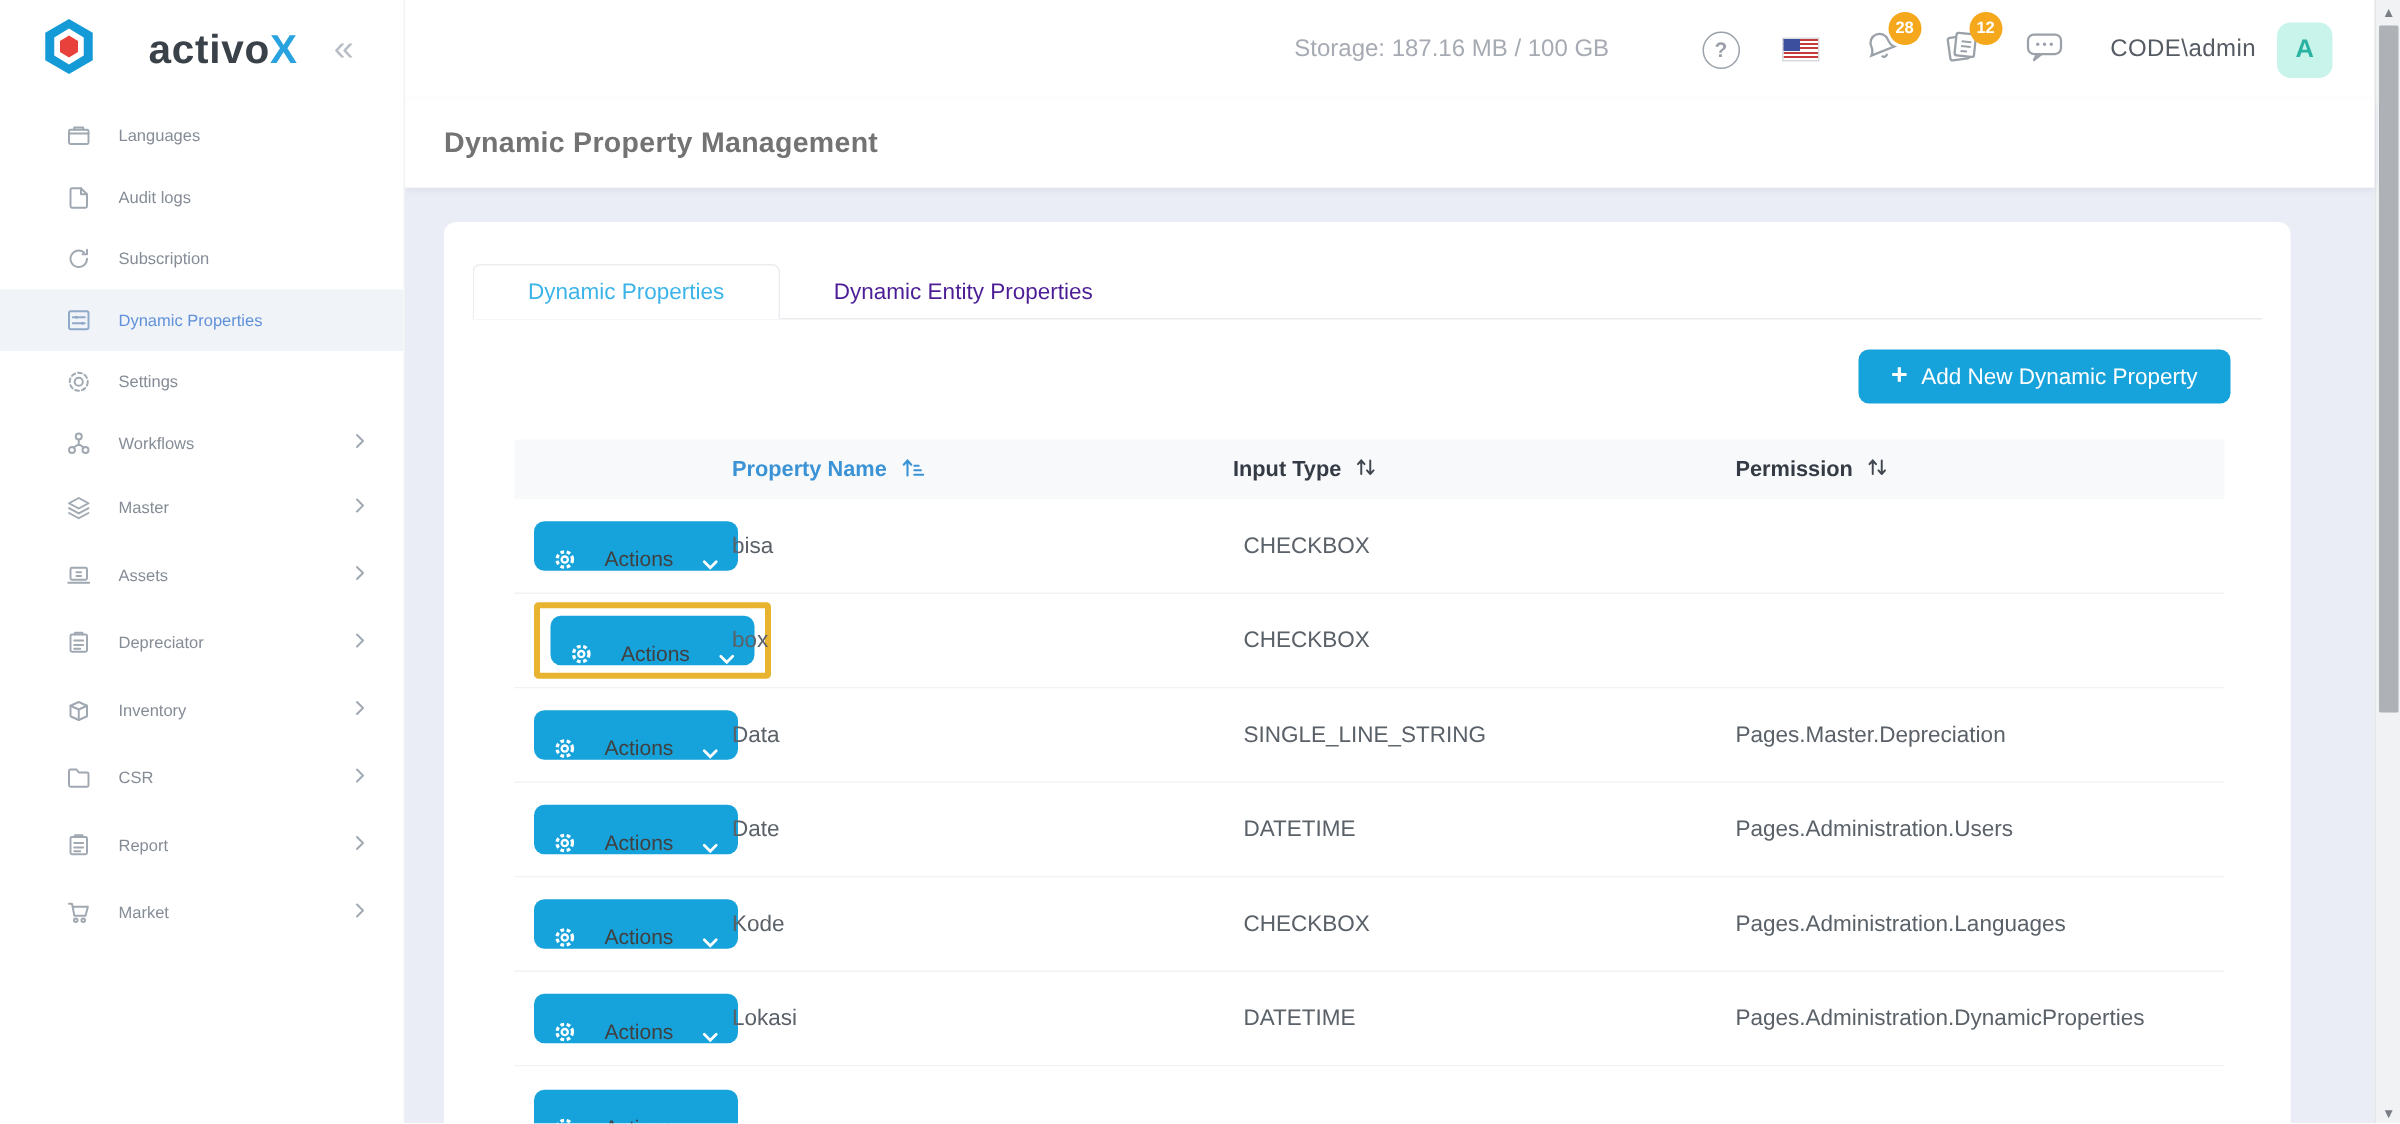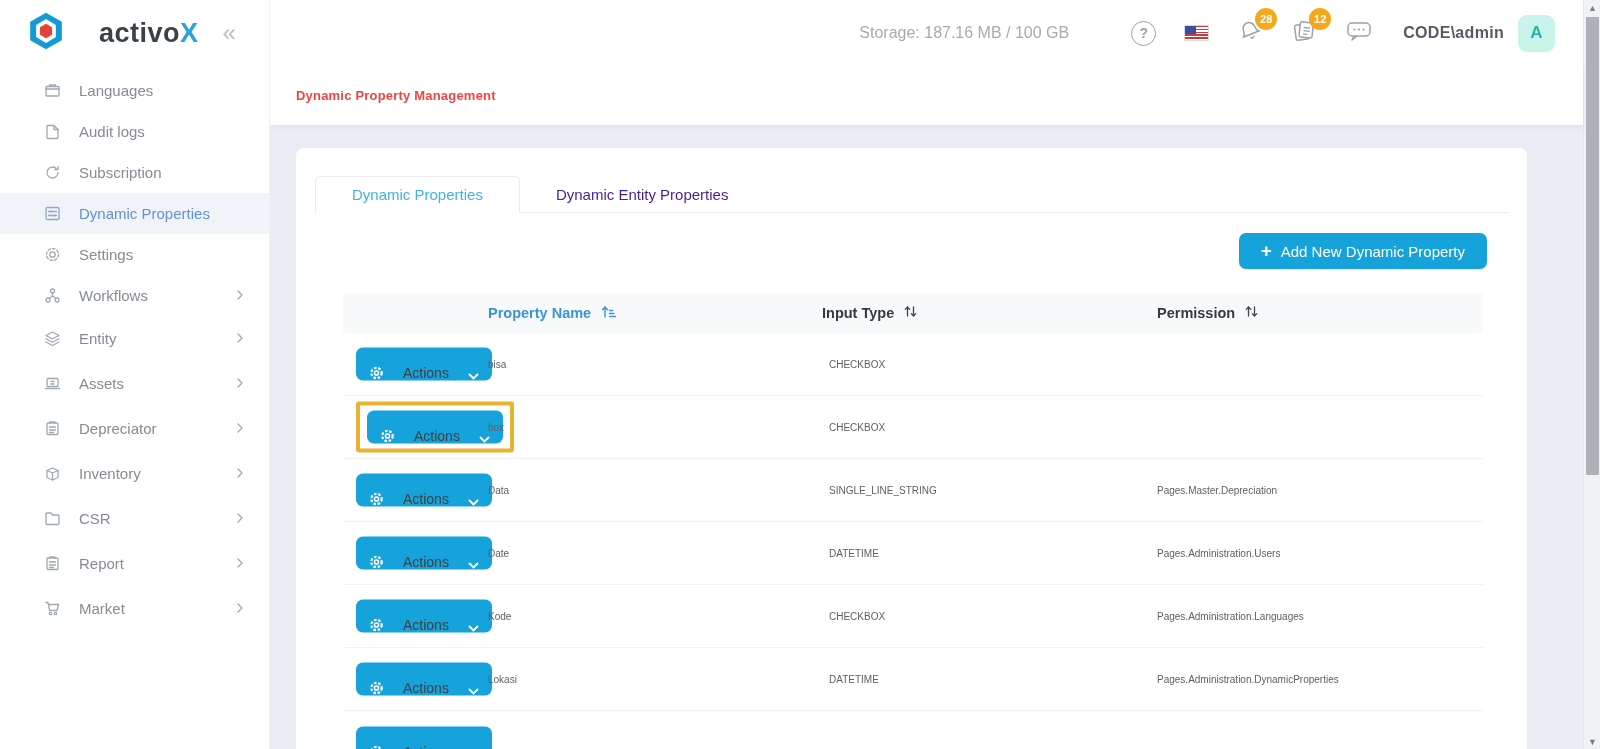--- a/index.html
+++ b/index.html
@@ -7,60 +7,60 @@
   body { font-family:"Liberation Sans", sans-serif; background:#fff; }
   #app { position:relative; width:1600px; height:749px; overflow:hidden; background:#fff; }
 
   
   .sidebar { position:absolute; left:0; top:0; width:270px; height:749px; background:#fff; border-right:1px solid #f1f2f4; z-index:5; }
   .logo-row { display:flex; align-items:center; height:66px; padding-left:26px;gap:24px; }
   .logo-text { font-size:27px; font-weight:600; letter-spacing:.5px; color:#3a4149; margin-left:9px; }
   .logo-text .x { color:#29a3e0; font-weight:700; }
   .collapse { margin-left:auto; margin-right:34px; font-size:24px; color:#b9bec6; cursor:pointer; line-height:1; }
   .nav { margin-top:4px; }
-  .nav-item { display:flex; align-items:center; height:41px; padding-left:42px; color:#858c96; font-size:15px; cursor:pointer; }
+  .nav-item { display:flex; align-items:center; height:41px; padding-left:42px; color:#858c96; font-size:11px; cursor:pointer; }
   .nav-item.tall { height:45px; }
   .nav-item .ic { width:20px; height:20px; margin-right:17px; flex:0 0 20px; display:flex; align-items:center; justify-content:center; }
   .nav-item.active { background:#f0f3f8; color:#6191d9; }
   .nav-item .chev { margin-left:auto; margin-right:24px; }
   svg.icn { stroke:#a0a8b1; fill:none; stroke-width:1.3; stroke-linecap:round; stroke-linejoin:round; }
   .nav-item.active svg.icn { stroke:#8fa9c9; }
 
   
   .topbar { position:absolute; left:270px; right:17px; top:0; height:66px; background:#fff; display:flex; align-items:center; justify-content:flex-end; padding-right:28px; }
   .storage { color:#a6abb3; font-size:16px; margin-right:34px; }
   .tb-ic { position:relative; margin-left:28px; cursor:pointer; display:flex; align-items:center; }
   .help-circle { width:25px; height:25px; border:1.6px solid #9ba2aa; border-radius:50%; color:#9ba2aa; font-size:14px; display:flex; align-items:center; justify-content:center; font-weight:600; }
   .flag { width:25px; height:16px; background:repeating-linear-gradient(#c33b3b 0 1.4px,#fff 1.4px 2.8px); position:relative; border:1px solid #d8dbe0; }
   .flag::after { content:""; position:absolute; left:0; top:0; width:11px; height:8px; background:#3c4e9e; }
   .badge { position:absolute; top:-10px; right:-14px; min-width:22px; height:22px; border-radius:50%; background:#f5a81c; color:#fff; font-size:11px; font-weight:700; display:flex; align-items:center; justify-content:center; }
-  .username { margin-left:30px; color:#555b63; font-size:16px; font-weight:700; letter-spacing:.3px; cursor:pointer; }
+  .username { margin-left:30px; color:#555b63; font-size:16px; font-weight:400; letter-spacing:.3px; cursor:pointer; }
   .avatar { margin-left:14px; width:37px; height:37px; border-radius:9px; background:#c9f4ec; color:#2ab3a2; font-size:17px; font-weight:600; display:flex; align-items:center; justify-content:center; cursor:pointer; }
 
   
   .titlebar { position:absolute; left:270px; right:17px; top:66px; height:59px; background:#fff; display:flex; align-items:center; padding-left:26px; box-shadow:0 2px 5px rgba(80,90,120,.08); z-index:2; }
-  .page-title { font-size:13px; font-weight:600; color:#ef4444; letter-spacing:.2px; }
+  .page-title { font-size:19px; font-weight:600; color:#737373; letter-spacing:.2px; }
 
   
   .content { position:absolute; left:270px; right:17px; top:125px; bottom:0; background:#ebedf6; }
   .card { position:absolute; left:26px; width:1231px; top:23px; bottom:-20px; background:#fff; border-radius:8px 8px 0 0; }
 
   .tabs { position:absolute; left:19px; top:28px; right:19px; height:37px; border-bottom:1px solid #ececf0; display:flex; }
   .tab { padding:0 36px; display:flex; align-items:center; font-size:15px; color:#4c1d95; cursor:pointer; }
   .tab.active { color:#3cb4ea; background:#fff; border:1px solid #ececf0; border-bottom:1px solid #fff; border-radius:5px 5px 0 0; margin-bottom:-1px; }
 
   .add-btn { position:absolute; right:40px; top:85px; height:36px; padding:0 22px; background:#16a2da; border:none; border-radius:7px; color:#fff; font-size:15px; font-weight:500; font-family:inherit; display:flex; align-items:center; gap:9px; cursor:pointer; }
   .add-btn .plus { font-size:19px; font-weight:700; }
 
   .table { position:absolute; left:47px; right:44px; top:145px; }
   .thead { position:relative; height:40px; background:#f7f9fb; }
   .th { position:absolute; top:0; height:40px; display:flex; align-items:center; gap:9px; font-size:14.5px; font-weight:600; color:#343b44; cursor:pointer; }
   .th.sorted { color:#3b93d6; }
   .trow { position:relative; height:63px; border-bottom:1px solid #f1f2f4; background:#fff; }
-  .cell { position:absolute; top:50%; transform:translateY(-50%); font-size:10px; color:#5a6168; }
+  .cell { position:absolute; top:50%; transform:translateY(-50%); font-size:15px; color:#5a6168; }
   .c-name { left:145px; } .c-type { left:486px; } .c-perm { left:814px; }
   .th.h-name { left:145px; } .th.h-type { left:479px; } .th.h-perm { left:814px; }
 
   .actions-wrap { position:absolute; left:13px; top:50%; transform:translateY(-50%); }
   .actions-btn { height:33px; padding:0 13px; background:#16a2da; border:none; border-radius:7px; color:#404040; font-size:14px; font-family:inherit; display:flex; align-items:flex-end; gap:19px; cursor:pointer; }
   .hl-box { border:4px solid #e8b430; border-radius:3px; padding:5px 7px; display:inline-block; }
 
   
   .scrollbar { position:absolute; right:0; top:0; width:17px; height:749px; background:#f1f2f4; border-left:1px solid #e4e6e9; }
   .sb-arrow { position:absolute; left:0; width:17px; height:15px; display:flex; align-items:center; justify-content:center; font-size:9px; color:#7a7e85; cursor:pointer; }
@@ -156,21 +156,21 @@
       </div>
 
       <div class="nav-item tall">
         <span class="ic">
             <svg class="icn" width="19" height="19" viewBox="0 0 19 19">
               <path d="M9.5 3L16 6.5 9.5 10 3 6.5z"></path>
               <path d="M3 9.8l6.5 3.5 6.5-3.5"></path>
               <path d="M3 13l6.5 3.5L16 13"></path>
             </svg>
           </span>
-        <span>Entity</span>
+        <span>Master</span>
         <span class="chev"><svg class="icn" width="10" height="12" viewBox="0 0 10 12">
               <path d="M3 2l4 4-4 4"></path>
             </svg></span>
       </div>
 
       <div class="nav-item tall">
         <span class="ic">
             <svg class="icn" width="19" height="19" viewBox="0 0 19 19">
               <rect x="4" y="4.5" width="11" height="8" rx="1"></rect>
               <path d="M2.5 14.5h14M8 7.5h3M8 10h3"></path>

